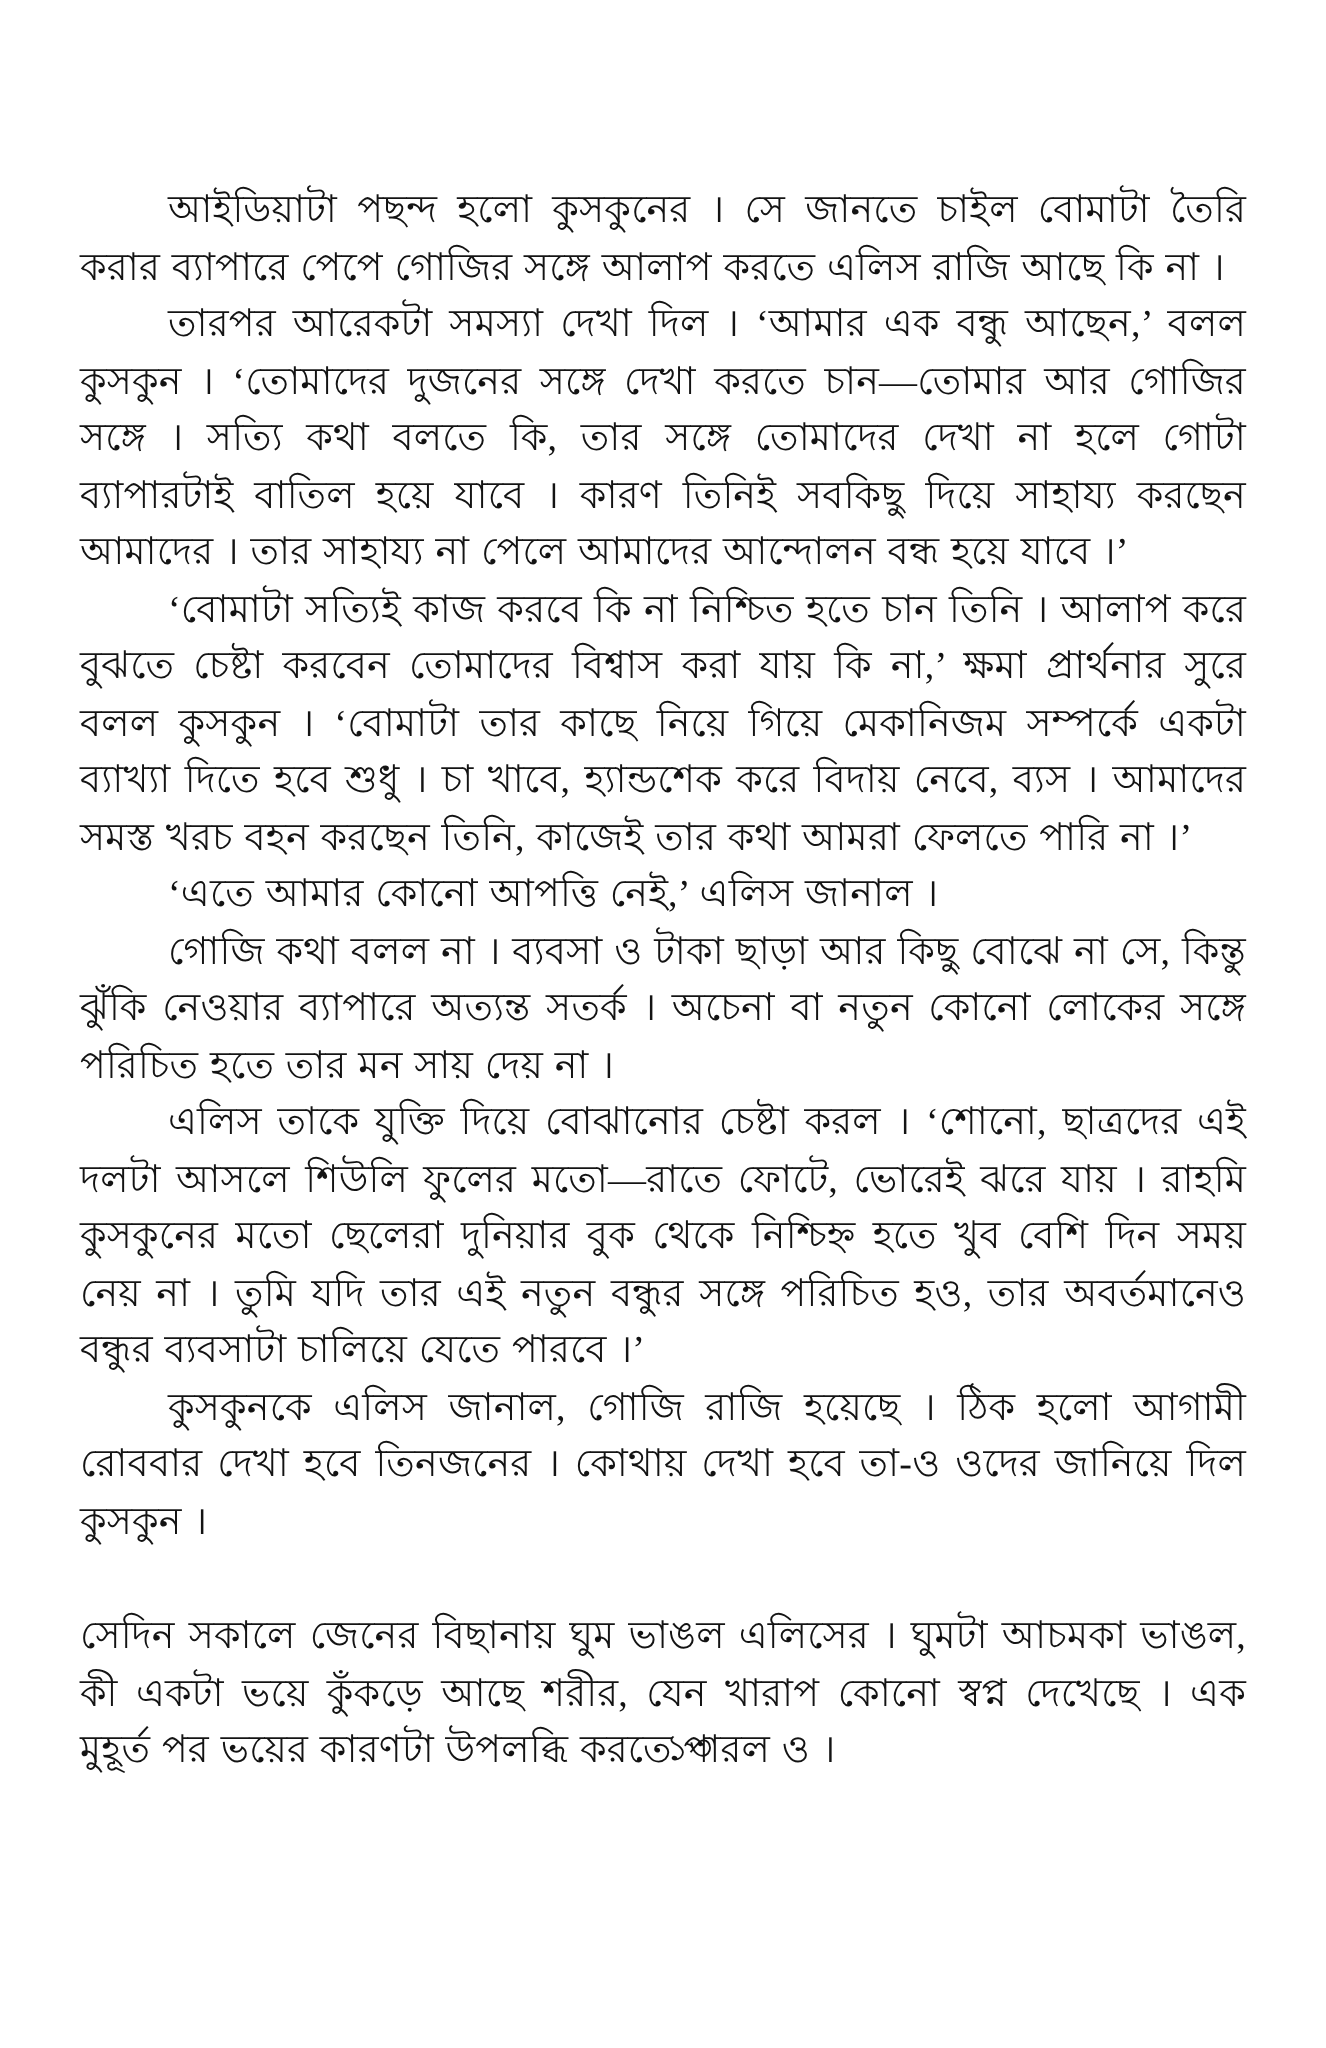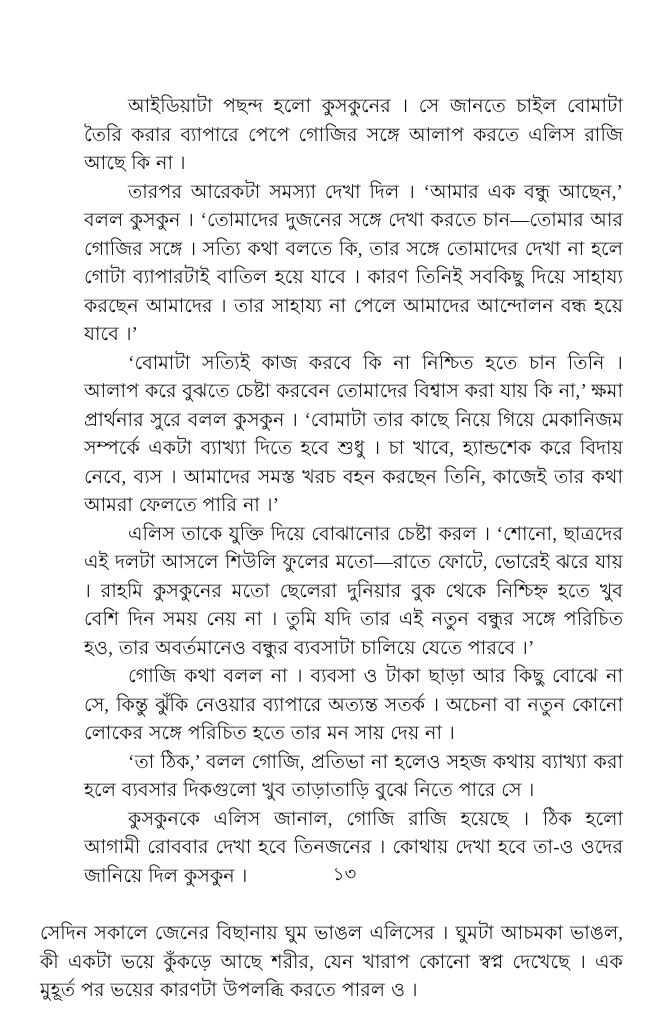--- a/index.html
+++ b/index.html
@@ -26,21 +26,20 @@
     line-height: 28.5px;
     letter-spacing: 0.1px;
     word-spacing: 1px;
   }
   .para {
     margin: 0;
     padding: 0;
   }
   .para.indent {
     text-indent: 44px;
-    margin-left: 44px;
   }
   .para.section-start {
     margin-top: 29px;
     text-indent: 0;
   }
   .page-number {
     position: absolute;
     top: 860px;
     left: 0;
     width: 657px;
@@ -52,22 +51,22 @@
 </style>
 </head>
 <body>
 
 <div class="page">
 
   <div class="text-block">
     <p class="para indent">আইডিয়াটা পছন্দ হলো কুসকুনের । সে জানতে চাইল বোমাটা তৈরি করার ব্যাপারে পেপে গোজির সঙ্গে আলাপ করতে এলিস রাজি আছে কি না ।</p>
     <p class="para indent">তারপর আরেকটা সমস্যা দেখা দিল । ‘আমার এক বন্ধু আছেন,’ বলল কুসকুন । ‘তোমাদের দুজনের সঙ্গে দেখা করতে চান—তোমার আর গোজির সঙ্গে । সত্যি কথা বলতে কি, তার সঙ্গে তোমাদের দেখা না হলে গোটা ব্যাপারটাই বাতিল হয়ে যাবে । কারণ তিনিই সবকিছু দিয়ে সাহায্য করছেন আমাদের । তার সাহায্য না পেলে আমাদের আন্দোলন বন্ধ হয়ে যাবে ।’</p>
     <p class="para indent">‘বোমাটা সত্যিই কাজ করবে কি না নিশ্চিত হতে চান তিনি । আলাপ করে বুঝতে চেষ্টা করবেন তোমাদের বিশ্বাস করা যায় কি না,’ ক্ষমা প্রার্থনার সুরে বলল কুসকুন । ‘বোমাটা তার কাছে নিয়ে গিয়ে মেকানিজম সম্পর্কে একটা ব্যাখ্যা দিতে হবে শুধু । চা খাবে, হ্যান্ডশেক করে বিদায় নেবে, ব্যস । আমাদের সমস্ত খরচ বহন করছেন তিনি, কাজেই তার কথা আমরা ফেলতে পারি না ।’</p>
+    <p class="para indent">‘এতে আমার কোনো আপত্তি নেই,’ এলিস জানাল ।</p>
+    <p class="para indent">গোজি কথা বলল না । ব্যবসা ও টাকা ছাড়া আর কিছু বোঝে না সে, কিন্তু ঝুঁকি নেওয়ার ব্যাপারে অত্যন্ত সতর্ক । অচেনা বা নতুন কোনো লোকের সঙ্গে পরিচিত হতে তার মন সায় দেয় না ।</p>
     <p class="para indent">এলিস তাকে যুক্তি দিয়ে বোঝানোর চেষ্টা করল । ‘শোনো, ছাত্রদের এই দলটা আসলে শিউলি ফুলের মতো—রাতে ফোটে, ভোরেই ঝরে যায় । রাহমি কুসকুনের মতো ছেলেরা দুনিয়ার বুক থেকে নিশ্চিহ্ন হতে খুব বেশি দিন সময় নেয় না । তুমি যদি তার এই নতুন বন্ধুর সঙ্গে পরিচিত হও, তার অবর্তমানেও বন্ধুর ব্যবসাটা চালিয়ে যেতে পারবে ।’</p>
-    <p class="para indent">গোজি কথা বলল না । ব্যবসা ও টাকা ছাড়া আর কিছু বোঝে না সে, কিন্তু ঝুঁকি নেওয়ার ব্যাপারে অত্যন্ত সতর্ক । অচেনা বা নতুন কোনো লোকের সঙ্গে পরিচিত হতে তার মন সায় দেয় না ।</p>
-    <p class="para indent">‘তা ঠিক,’ বলল গোজি, প্রতিভা না হলেও সহজ কথায় ব্যাখ্যা করা হলে ব্যবসার দিকগুলো খুব তাড়াতাড়ি বুঝে নিতে পারে সে ।</p>
     <p class="para indent">কুসকুনকে এলিস জানাল, গোজি রাজি হয়েছে । ঠিক হলো আগামী রোববার দেখা হবে তিনজনের । কোথায় দেখা হবে তা-ও ওদের জানিয়ে দিল কুসকুন ।</p>
     <p class="para section-start">সেদিন সকালে জেনের বিছানায় ঘুম ভাঙল এলিসের । ঘুমটা আচমকা ভাঙল, কী একটা ভয়ে কুঁকড়ে আছে শরীর, যেন খারাপ কোনো স্বপ্ন দেখেছে । এক মুহূর্ত পর ভয়ের কারণটা উপলব্ধি করতে পারল ও ।</p>
   </div>
 
   <div class="page-number">১৩</div>
 
 </div>
 
 </body></html>

